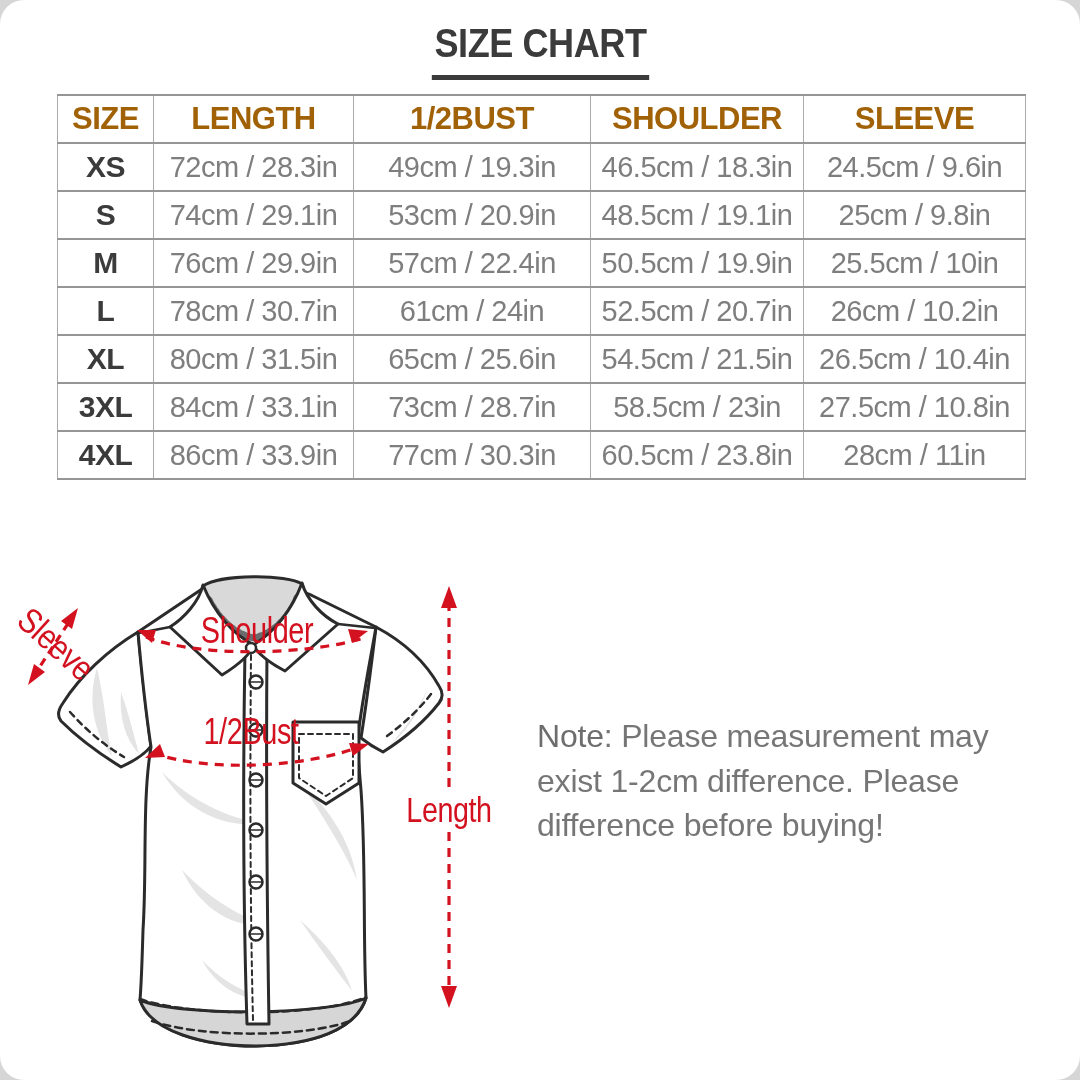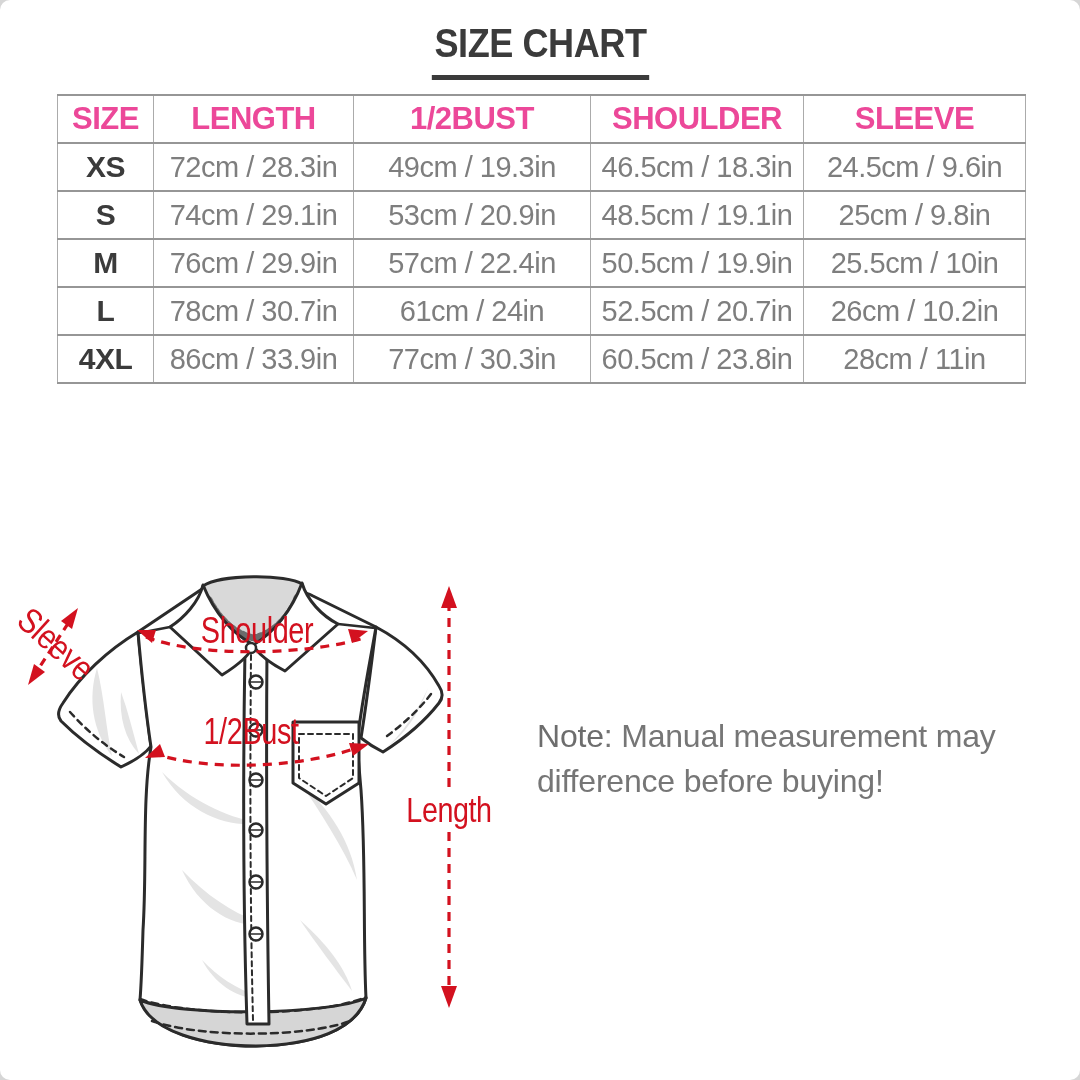--- a/index.html
+++ b/index.html
@@ -3,21 +3,21 @@
 <meta charset="utf-8">
 <style>
   html,body { margin:0; padding:0; }
   body {
     width:1080px; height:1080px;
     background:#d6d6d6;
     font-family:"Liberation Sans", "DejaVu Sans", sans-serif;
   }
   .canvas {
     position:relative; width:1080px; height:1080px;
-    background:#ffffff; border-radius:10px; overflow:hidden;
+    background:#ffffff; border-radius:24px; overflow:hidden;
   }
 
   
   .title-wrap { position:absolute; top:20px; left:0; width:100%; text-align:center; }
   .title {
     display:inline-block;
     font-size:41px; font-weight:bold; color:#3b3b3b;
     letter-spacing:-0.5px;
     border-bottom:5px solid #3b3b3b;
     padding:0 3px 8px 3px;
@@ -31,21 +31,21 @@
   }
   .size-table th, .size-table td {
     border:1px solid #ababab;
     border-top:2px solid #969696;
     border-bottom:2px solid #969696;
     height:46px; padding:0;
     text-align:center; vertical-align:middle;
     letter-spacing:-0.5px;
     white-space:nowrap; overflow:hidden;
   }
-  .size-table th { font-size:31px; font-weight:bold; color:#ec4899; }
+  .size-table th { font-size:31px; font-weight:bold; color:#a16207; }
   .size-table td { font-size:29px; font-weight:normal; color:#7e7e7e; }
   .size-table td.size-cell { font-size:30px; font-weight:bold; color:#3b3b3b; }
 
   
   .shirt-area { position:absolute; left:0; top:540px; width:540px; height:540px; }
   .shirt-area svg { position:absolute; left:0; top:0; }
   .measure-label {
     position:absolute; color:#d3111f; font-size:37px;
     letter-spacing:-0.5px; white-space:nowrap;
     transform:translate(-50%,-50%) scaleX(0.78);
@@ -108,20 +108,34 @@
       <td>57cm / 22.4in</td>
       <td>50.5cm / 19.9in</td>
       <td>25.5cm / 10in</td>
     </tr>
     <tr>
       <td class="size-cell">L</td>
       <td>78cm / 30.7in</td>
       <td>61cm / 24in</td>
       <td>52.5cm / 20.7in</td>
       <td>26cm / 10.2in</td>
+    </tr>
+    <tr>
+      <td class="size-cell">XL</td>
+      <td>80cm / 31.5in</td>
+      <td>65cm / 25.6in</td>
+      <td>54.5cm / 21.5in</td>
+      <td>26.5cm / 10.4in</td>
+    </tr>
+    <tr>
+      <td class="size-cell">3XL</td>
+      <td>84cm / 33.1in</td>
+      <td>73cm / 28.7in</td>
+      <td>58.5cm / 23in</td>
+      <td>27.5cm / 10.8in</td>
     </tr>
     <tr>
       <td class="size-cell">4XL</td>
       <td>86cm / 33.9in</td>
       <td>77cm / 30.3in</td>
       <td>60.5cm / 23.8in</td>
       <td>28cm / 11in</td>
     </tr>
   </tbody>
     </table>
@@ -201,17 +215,18 @@
         <polygon points="28,145 45,132 34,124"></polygon>
       </g>
     </svg>
     <span class="measure-label label-sleeve">Sleeve</span>
     <span class="measure-label label-shoulder">Shoulder</span>
     <span class="measure-label label-bust">1/2Bust</span>
     <span class="measure-label label-length">Length</span>
   </div>
 
   <div class="note">
-    <div><b>Note</b><span>: Manual measurement may</span></div>
+    <div><b>Note</b><span>: Please measurement may</span></div>
+    <div>exist 1-2cm difference. Please</div>
     <div>difference before buying!</div>
   </div>
 
 </div>
 
 </body></html>

